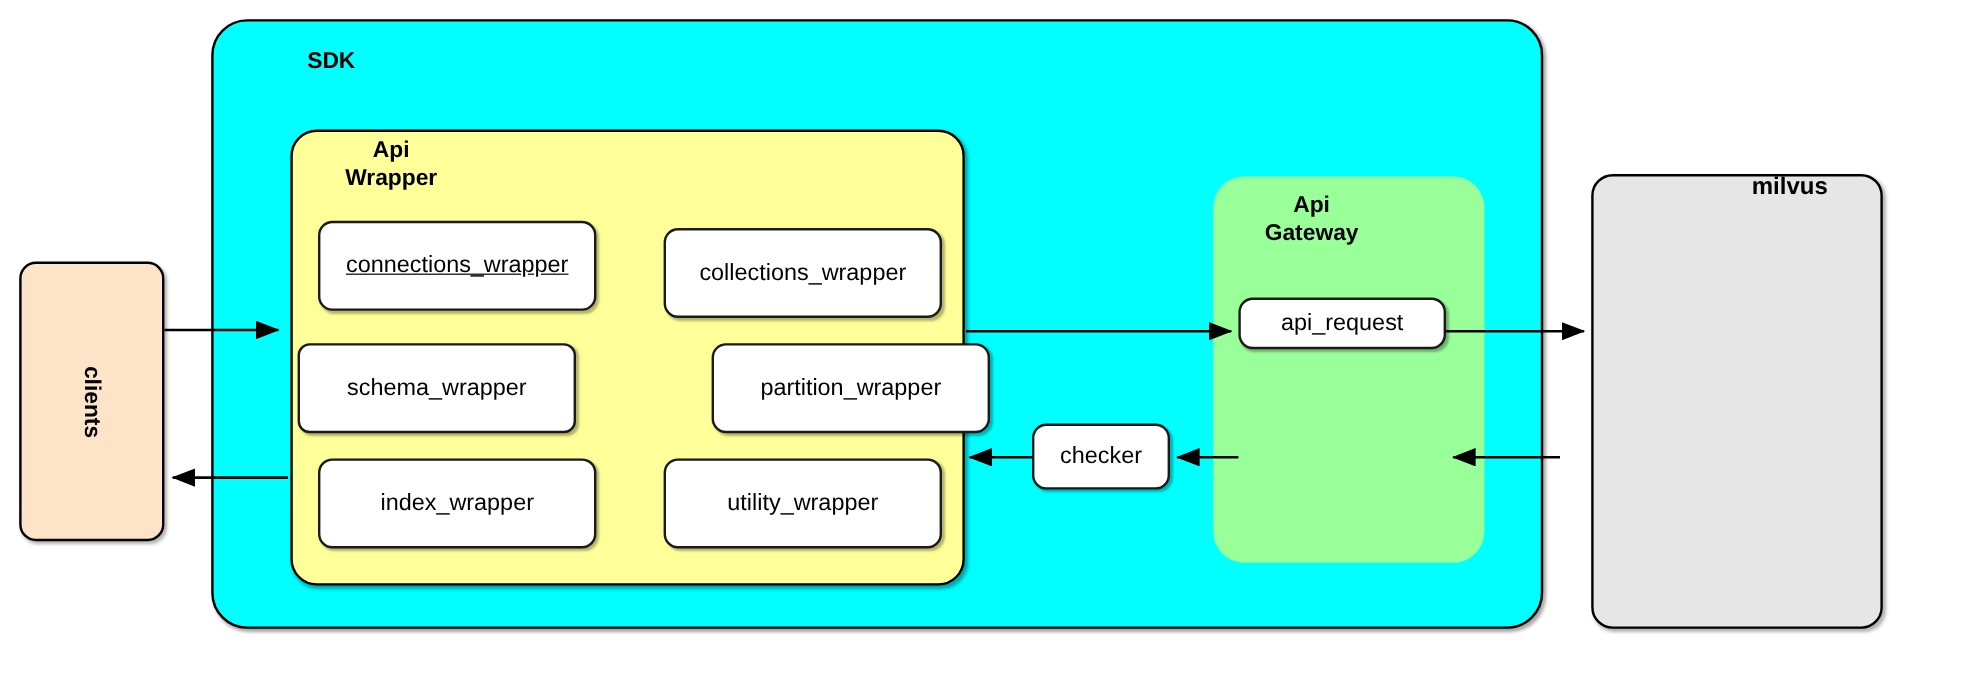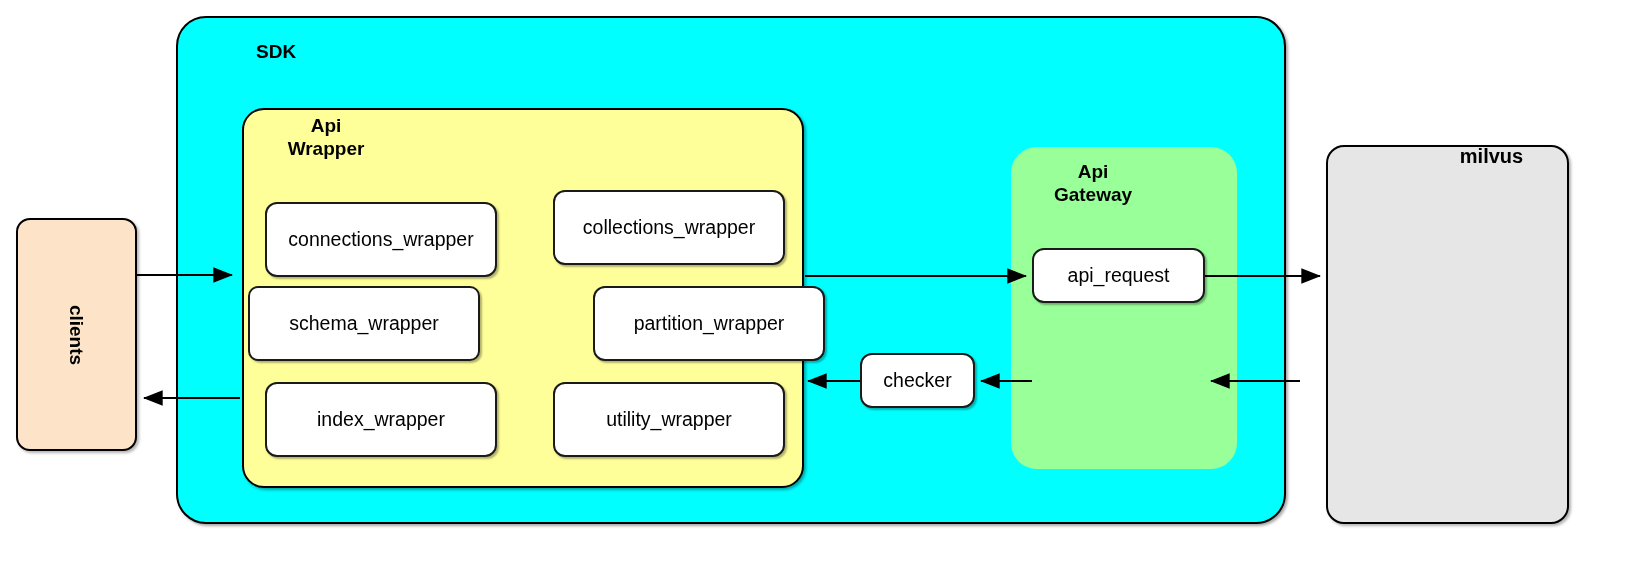--- a/index.html
+++ b/index.html
@@ -93,27 +93,27 @@
     border-radius: 12px;
     background: #ffffff;
     display: flex;
     align-items: center;
     justify-content: center;
     font-size: 19.5px;
     color: #000000;
     box-shadow: 2px 2px 2px rgba(0,0,0,0.30);
   }
   .wrapper-cell { width: 232px; height: 75px; }
-  #cell-connections { left: 265px; top: 202px; }
+  #cell-connections { left: 265px; top: 184px; text-decoration: underline; }
   #cell-collections { left: 553px; top: 190px; }
   #cell-schema      { left: 248px; top: 286px; border-radius: 10px; }
   #cell-partition   { left: 553px; top: 286px; margin-left: 40px; }
   #cell-index       { left: 265px; top: 382px; }
   #cell-utility     { left: 553px; top: 382px; }
-  .gateway-cell { width: 173px; height: 55px; }
+  .gateway-cell { width: 173px; height: 43px; }
   #cell-api-request  { left: 1032px; top: 248px; }
   #cell-api-response { left: 1032px; top: 353px; }
   #checker-box {
     left: 860px;
     top: 353px;
     width: 115px;
     height: 55px;
   }
   
   #clients-label {

